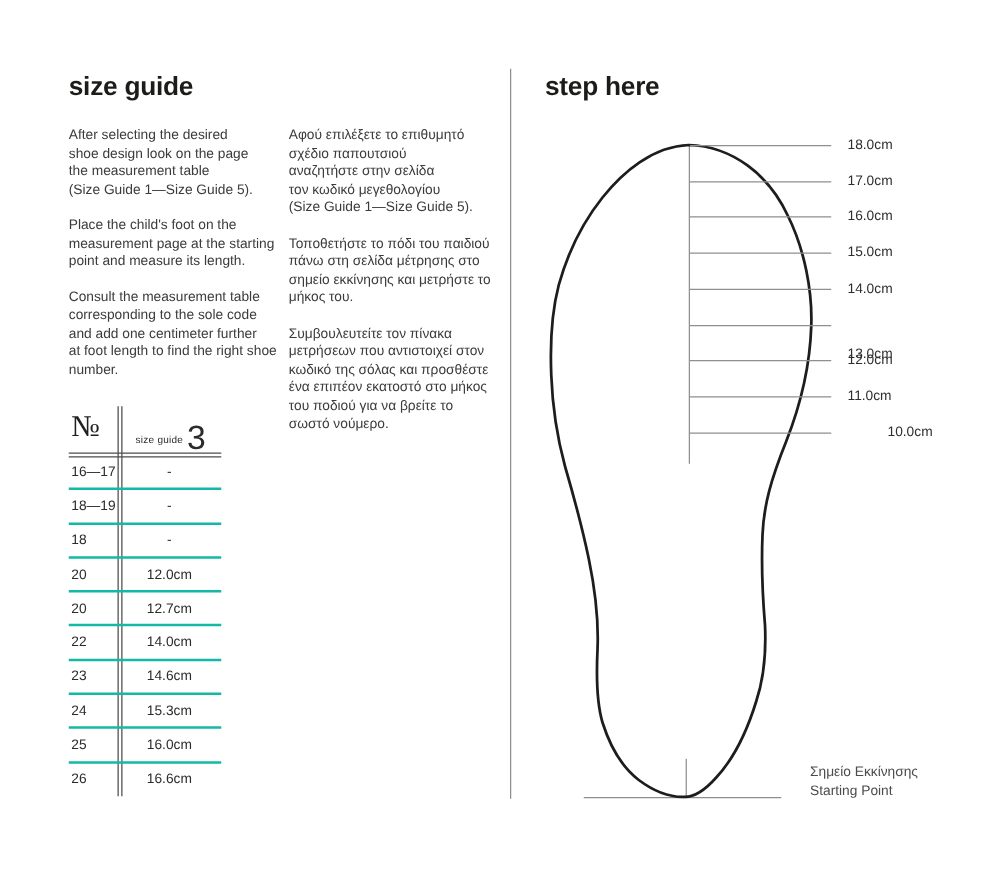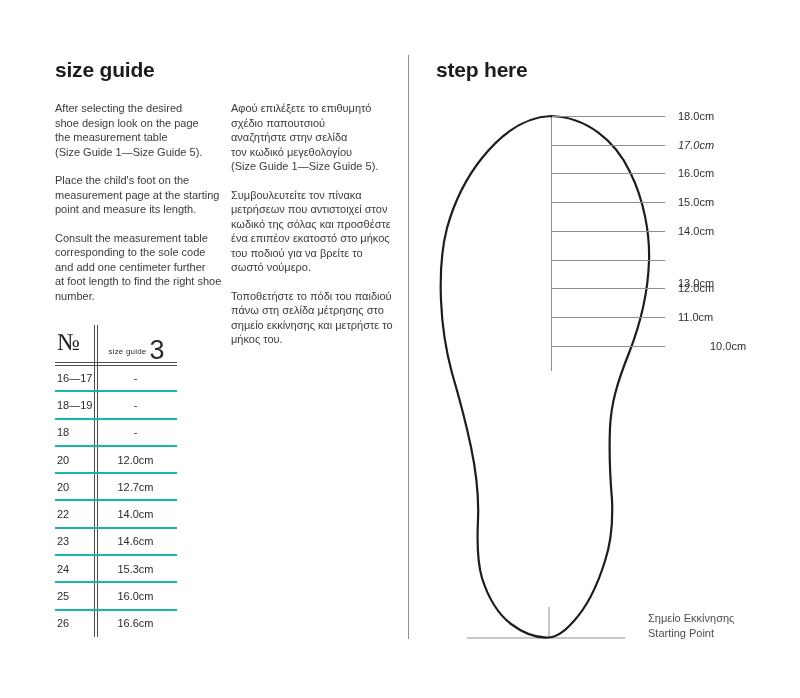--- a/index.html
+++ b/index.html
@@ -88,30 +88,30 @@
 at foot length to find the right shoe
 number.</p>
   </div>
 
   <div class="col col-el">
     <p>Αφού επιλέξετε το επιθυμητό
 σχέδιο παπουτσιού
 αναζητήστε στην σελίδα
 τον κωδικό μεγεθολογίου
 (Size Guide 1—Size Guide 5).</p>
+    <p>Τοποθετήστε το πόδι του παιδιού
+πάνω στη σελίδα μέτρησης στο
+σημείο εκκίνησης και μετρήστε το
+μήκος του.</p>
     <p>Συμβουλευτείτε τον πίνακα
 μετρήσεων που αντιστοιχεί στον
 κωδικό της σόλας και προσθέστε
 ένα επιπέον εκατοστό στο μήκος
 του ποδιού για να βρείτε το
 σωστό νούμερο.</p>
-    <p>Τοποθετήστε το πόδι του παιδιού
-πάνω στη σελίδα μέτρησης στο
-σημείο εκκίνησης και μετρήστε το
-μήκος του.</p>
   </div>
 
   <div class="size-table">
     <div class="thead">
       <div class="no-symbol">№</div>
       <div class="header-guide">
         <span class="hg-label">size guide</span>
         <span class="hg-number">3</span>
       </div>
     </div>
@@ -190,21 +190,21 @@
              C 446,351 442,326 441,300
              C 440,275 441,251 447,228
              C 454,203 466,178 482,158
              C 498,138 522,117 551,116 Z" fill="none" stroke="#1d1d1b" stroke-width="2.2" stroke-linejoin="round"></path>
   </svg>
 
   <div class="measurement-scale">
       <div class="tick" style="top: 116px;"></div>
       <div class="tick-label" style="top: 109px;">18.0cm</div>
       <div class="tick" style="top: 144.7px;"></div>
-      <div class="tick-label" style="top: 137.7px; font-style: italic;">17.0cm</div>
+      <div class="tick-label" style="top: 137.7px;">17.0cm</div>
       <div class="tick" style="top: 173.4px;"></div>
       <div class="tick-label" style="top: 166.4px;">16.0cm</div>
       <div class="tick" style="top: 202.1px;"></div>
       <div class="tick-label" style="top: 195.1px;">15.0cm</div>
       <div class="tick" style="top: 230.8px;"></div>
       <div class="tick-label" style="top: 223.8px;">14.0cm</div>
       <div class="tick" style="top: 259.5px;"></div>
       <div class="tick-label" style="top: 257px; margin-top: 19px;">13.0cm</div>
       <div class="tick" style="top: 288.2px;"></div>
       <div class="tick-label" style="top: 281.2px;">12.0cm</div>

